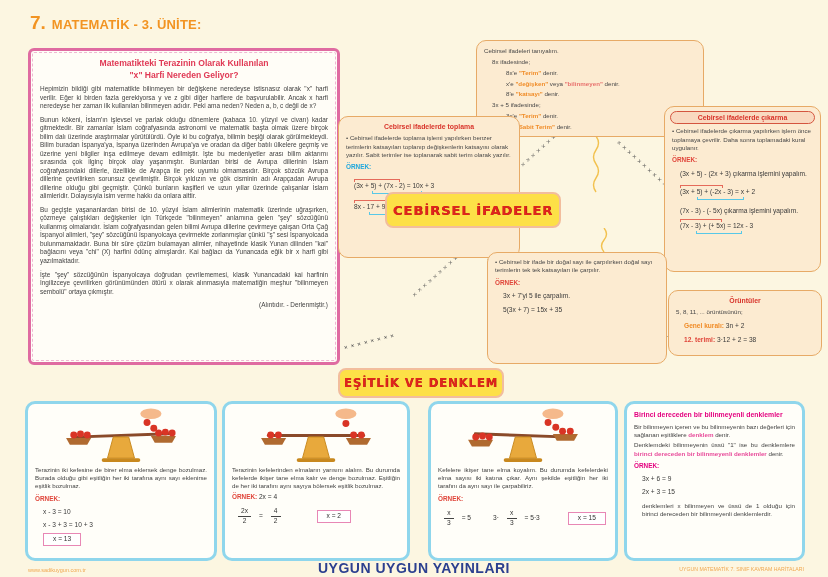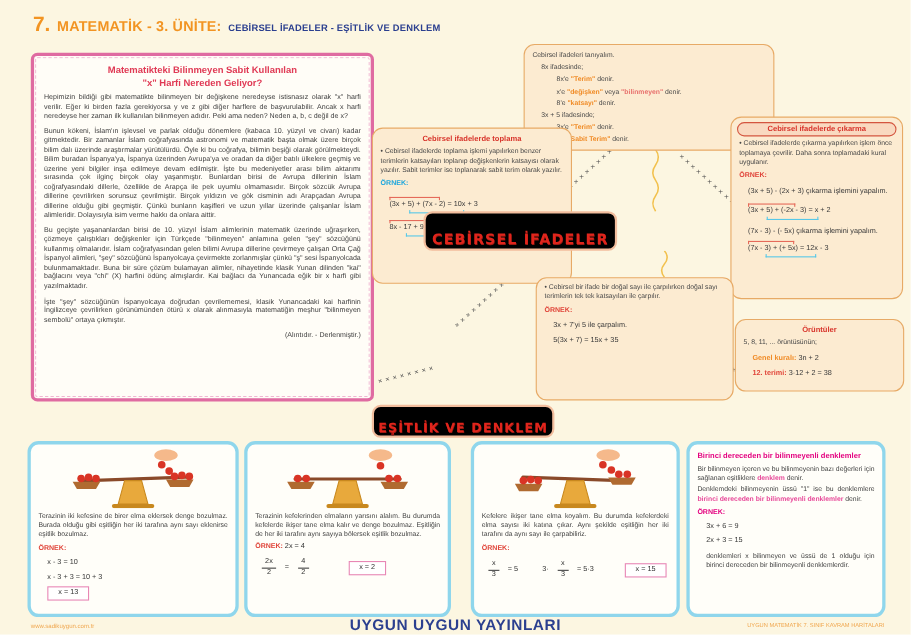--- a/index.html
+++ b/index.html
@@ -32,22 +32,22 @@
   .eq{color:#3a3a3a;margin:5px 0 0 8px;font-size:6.6px;}
   .eq-decor{position:relative;display:inline-block;}
   .eq-decor::before{content:"";position:absolute;left:0;top:-3px;width:55%;height:2px;
       border:1px solid #e56a5a;border-bottom:none;}
   .eq-decor::after{content:"";position:absolute;left:22%;bottom:-3px;width:60%;height:2px;
       border:1px solid #57c8e8;border-top:none;}
   .indent1{margin-left:8px;} .indent2{margin-left:22px;}
   .spaced{line-height:1.75;}
 
   
-  .big-label{position:absolute;background:#000000;border:2px solid #f2bd9d;border-radius:8px;
-             display:flex;align-items:flex-end;justify-content:center;
+  .big-label{position:absolute;background:#fde047;border:2px solid #f2bd9d;border-radius:8px;
+             display:flex;align-items:center;justify-content:center;
              color:#e0251c;font-weight:800;letter-spacing:1px;
              font-family:"DejaVu Sans",sans-serif;text-shadow:.4px .4px 0 #9e1a12;}
 
   
   .chain{position:absolute;color:#4c4c4c;font-size:6.5px;letter-spacing:3px;
          transform-origin:left center;white-space:nowrap;}
   .squiggle{position:absolute;}
 
   
   .bbox{position:absolute;top:401px;height:160px;background:#fffef9;border:3px solid #8fd6ec;
@@ -71,42 +71,41 @@
   .foot-right{position:absolute;right:24px;bottom:5px;color:#f0a851;font-size:5.2px;}
 </style>
 </head>
 <body>
 
 <div class="page">
 
   <div class="hdr">
     <span class="hdr-grade">7.</span>
     <span class="hdr-unit">MATEMATİK - 3. ÜNİTE:</span>
-    <span class="hdr-title">CEBİRSEL İFADELER - EŞİTLİK VE DENKLEM</span>
   </div>
 
   <span class="chain" style="left:398px;top:118px;transform:rotate(42deg);">××××××××××××</span>
   <span class="chain" style="left:560px;top:128px;transform:rotate(138deg);">××××××××××××</span>
   <span class="chain" style="left:468px;top:236px;transform:rotate(42deg);">××××××××××××</span>
   <span class="chain" style="left:472px;top:240px;transform:rotate(138deg);">××××××××××××</span>
   <span class="chain" style="left:618px;top:138px;transform:rotate(42deg);">××××××××××××</span>
   <span class="chain" style="left:790px;top:132px;transform:rotate(138deg);">××××××××××××</span>
   <span class="chain" style="left:344px;top:344px;transform:rotate(-14deg);">××××××××</span>
   <span class="chain" style="left:630px;top:300px;transform:rotate(42deg);">××××××××</span>
 
   <svg class="squiggle" style="left:590px;top:136px;" width="12" height="58">
     <path d="M6,0 q5,7 0,14 q-5,7 0,14 q5,7 0,14 q-5,7 0,14" stroke="#f2c14e" stroke-width="1.4" fill="none"></path>
   </svg>
   <svg class="squiggle" style="left:598px;top:228px;" width="12" height="26">
     <path d="M6,0 q5,6 0,12 q-5,6 0,12" stroke="#f2c14e" stroke-width="1.4" fill="none"></path>
   </svg>
 
   <div class="article">
     <h2>
-      <span>Matematikteki Bilinmeyen Sabit Kullanılan</span><br>
+      <span>Matematikteki Terazinin Olarak Kullanılan</span><br>
       <span>"x" Harfi Nereden Geliyor?</span>
     </h2>
     <p>Hepimizin bildiği gibi matematikte bilinmeyen bir değişkene neredeyse istisnasız olarak "x" harfi verilir. Eğer ki birden fazla gerekiyorsa y ve z gibi diğer harflere de başvurulabilir. Ancak x harfi neredeyse her zaman ilk kullanılan bilinmeyen adıdır. Peki ama neden? Neden a, b, c değil de x?</p>
     <p>Bunun kökeni, İslam'ın işlevsel ve parlak olduğu dönemlere (kabaca 10. yüzyıl ve civarı) kadar gitmektedir. Bir zamanlar İslam coğrafyasında astronomi ve matematik başta olmak üzere birçok bilim dalı üzerinde araştırmalar yürütülürdü. Öyle ki bu coğrafya, bilimin beşiği olarak görülmekteydi. Bilim buradan İspanya'ya, İspanya üzerinden Avrupa'ya ve oradan da diğer batılı ülkelere geçmiş ve üzerine yeni bilgiler inşa edilmeye devam edilmiştir. İşte bu medeniyetler arası bilim aktarımı sırasında çok ilginç birçok olay yaşanmıştır. Bunlardan birisi de Avrupa dillerinin İslam coğrafyasındaki dillerle, özellikle de Arapça ile pek uyumlu olmamasıdır. Birçok sözcük Avrupa dillerine çevrilirken sorunsuz çevrilmiştir. Birçok yıldızın ve gök cisminin adı Arapçadan Avrupa dillerine olduğu gibi geçmiştir. Çünkü bunların kaşifleri ve uzun yıllar üzerinde çalışanlar İslam alimleridir. Dolayısıyla isim verme hakkı da onlara aittir.</p>
     <p>Bu geçişte yaşananlardan birisi de 10. yüzyıl İslam alimlerinin matematik üzerinde uğraşırken, çözmeye çalıştıkları değişkenler için Türkçede "bilinmeyen" anlamına gelen "şey" sözcüğünü kullanmış olmalarıdır. İslam coğrafyasından gelen bilimi Avrupa dillerine çevirmeye çalışan Orta Çağ İspanyol alimleri, "şey" sözcüğünü İspanyolcaya çevirmekte zorlanmışlar çünkü "ş" sesi İspanyolcada bulunmamaktadır. Buna bir süre çözüm bulamayan alimler, nihayetinde klasik Yunan dilinden "kai" bağlacını veya "chi" (X) harfini ödünç almışlardır. Kai bağlacı da Yunancada eğik bir x harfi gibi yazılmaktadır.</p>
     <p>İşte "şey" sözcüğünün İspanyolcaya doğrudan çevrilememesi, klasik Yunancadaki kai harfinin İngilizceye çevrilirken görünümünden ötürü x olarak alınmasıyla matematiğin meşhur "bilinmeyen sembolü" ortaya çıkmıştır.</p>
     <div class="attribution">(Alıntıdır. - Derlenmiştir.)</div>
   </div>
 
   <div class="node spaced" style="left:476px;top:40px;width:228px;height:97px;">

